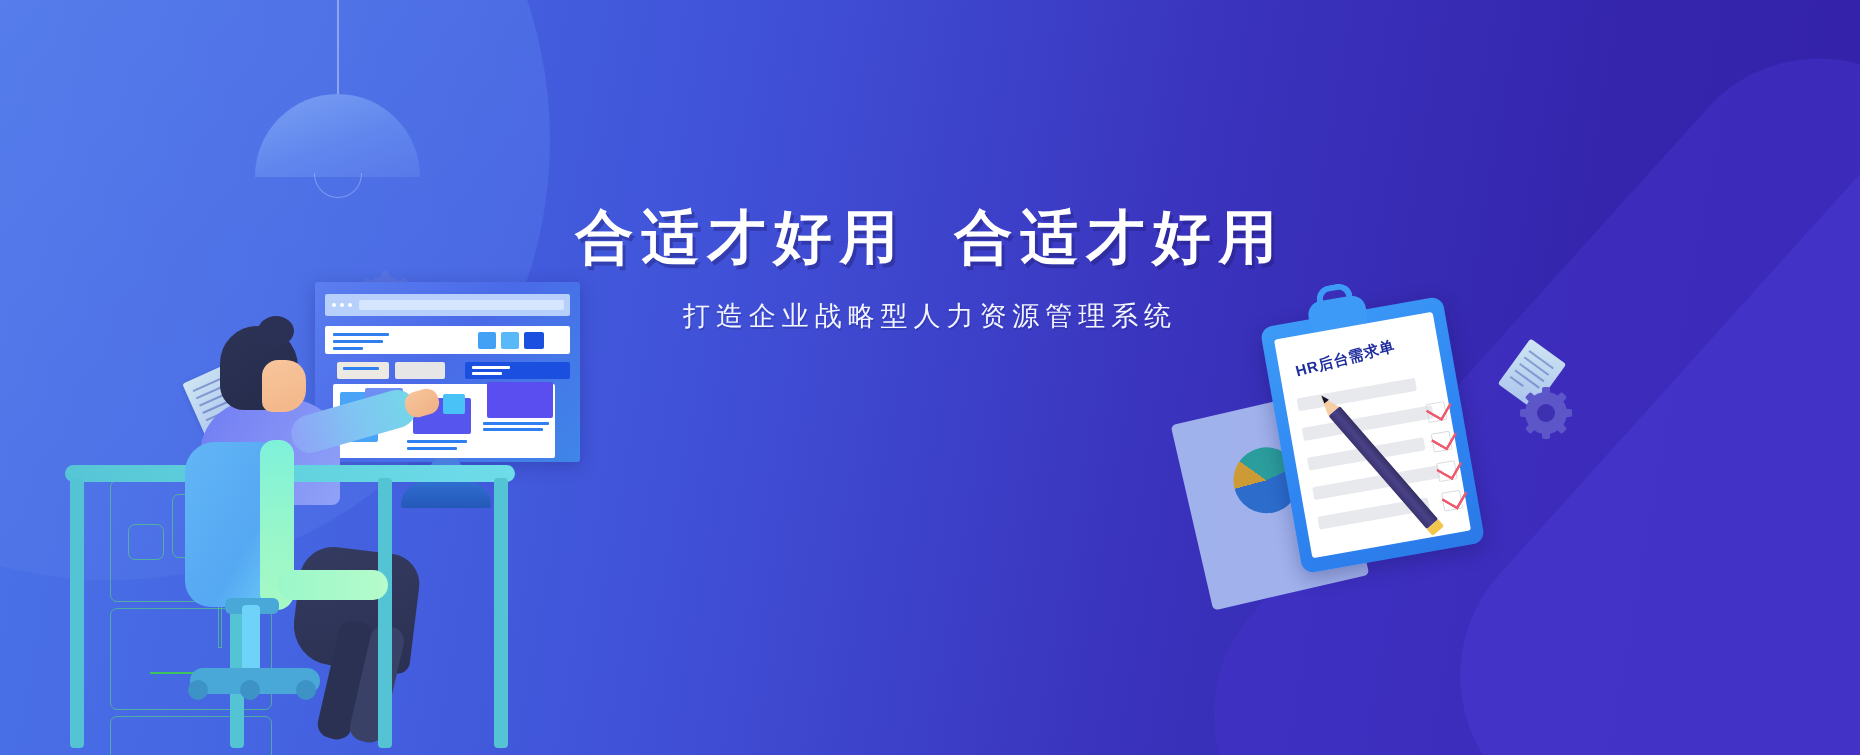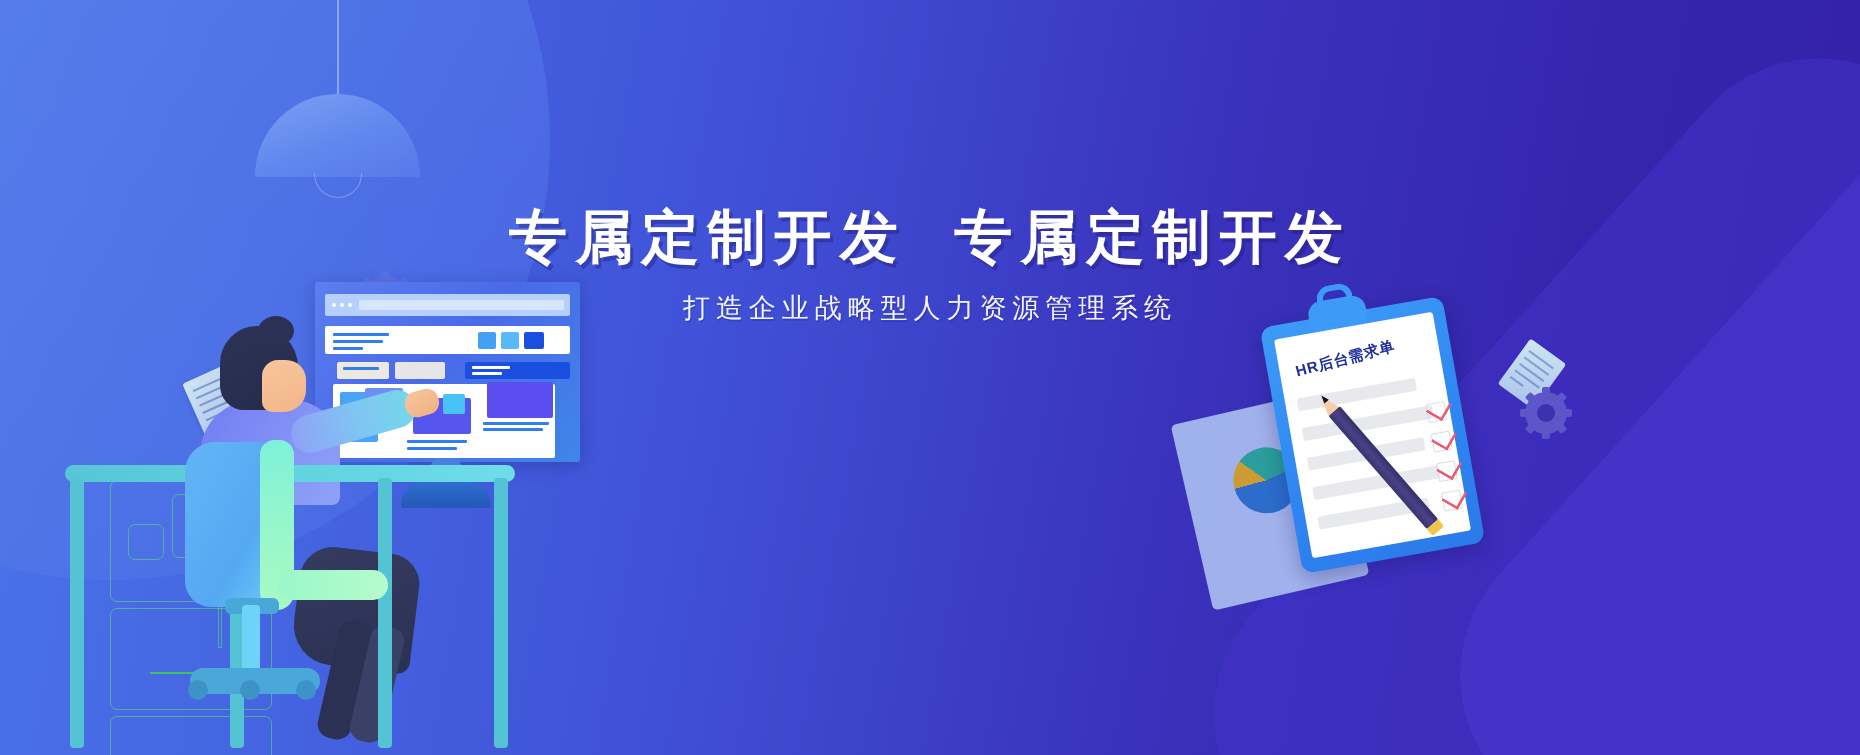--- a/index.html
+++ b/index.html
@@ -38,21 +38,21 @@
   }
 
   
   .copy{position:absolute;left:0;top:205px;width:1860px;text-align:center;}
   .headline{
     font-size:58px;font-weight:bold;color:#ffffff;letter-spacing:.14em;
     line-height:1.12;text-shadow:3px 4px 0 rgba(28,26,110,.38);
     white-space:pre;
   }
   .subhead{
-    margin-top:20px;font-size:27px;color:#f2f5ff;letter-spacing:.22em;font-weight:400;
+    margin-top:28px;font-size:27px;color:#f2f5ff;letter-spacing:.22em;font-weight:400;
     text-shadow:1px 2px 0 rgba(28,26,110,.25);
   }
 
   
   .scene-left{position:absolute;left:60px;top:290px;width:560px;height:465px;}
 
   .blueprint{position:absolute;left:50px;top:190px;width:360px;height:275px;}
   .bp{position:absolute;border:1.7px solid rgba(86,214,120,.62);border-radius:7px;}
 
   .paper-sm{
@@ -198,21 +198,21 @@
   <div class="bg-diag-a"></div>
   <div class="bg-diag-b"></div>
 
   <div class="lamp">
     <div class="lamp-cord"></div>
     <div class="lamp-shade"></div>
     <div class="lamp-bulb"></div>
   </div>
 
   <div class="copy">
-    <div class="headline">专属定制开发  专属定制开发</div>
+    <div class="headline">合适才好用  合适才好用</div>
     <div class="subhead">打造企业战略型人力资源管理系统</div>
   </div>
 
   <div class="scene-left">
 
     <div class="blueprint">
       <div class="bp" style="left:0;top:0;width:120px;height:120px;"></div>
       <div class="bp" style="left:62px;top:14px;width:48px;height:62px;"></div>
       <div class="bp" style="left:18px;top:44px;width:34px;height:34px;"></div>
       <div class="bp" style="left:0;top:128px;width:160px;height:100px;"></div>

